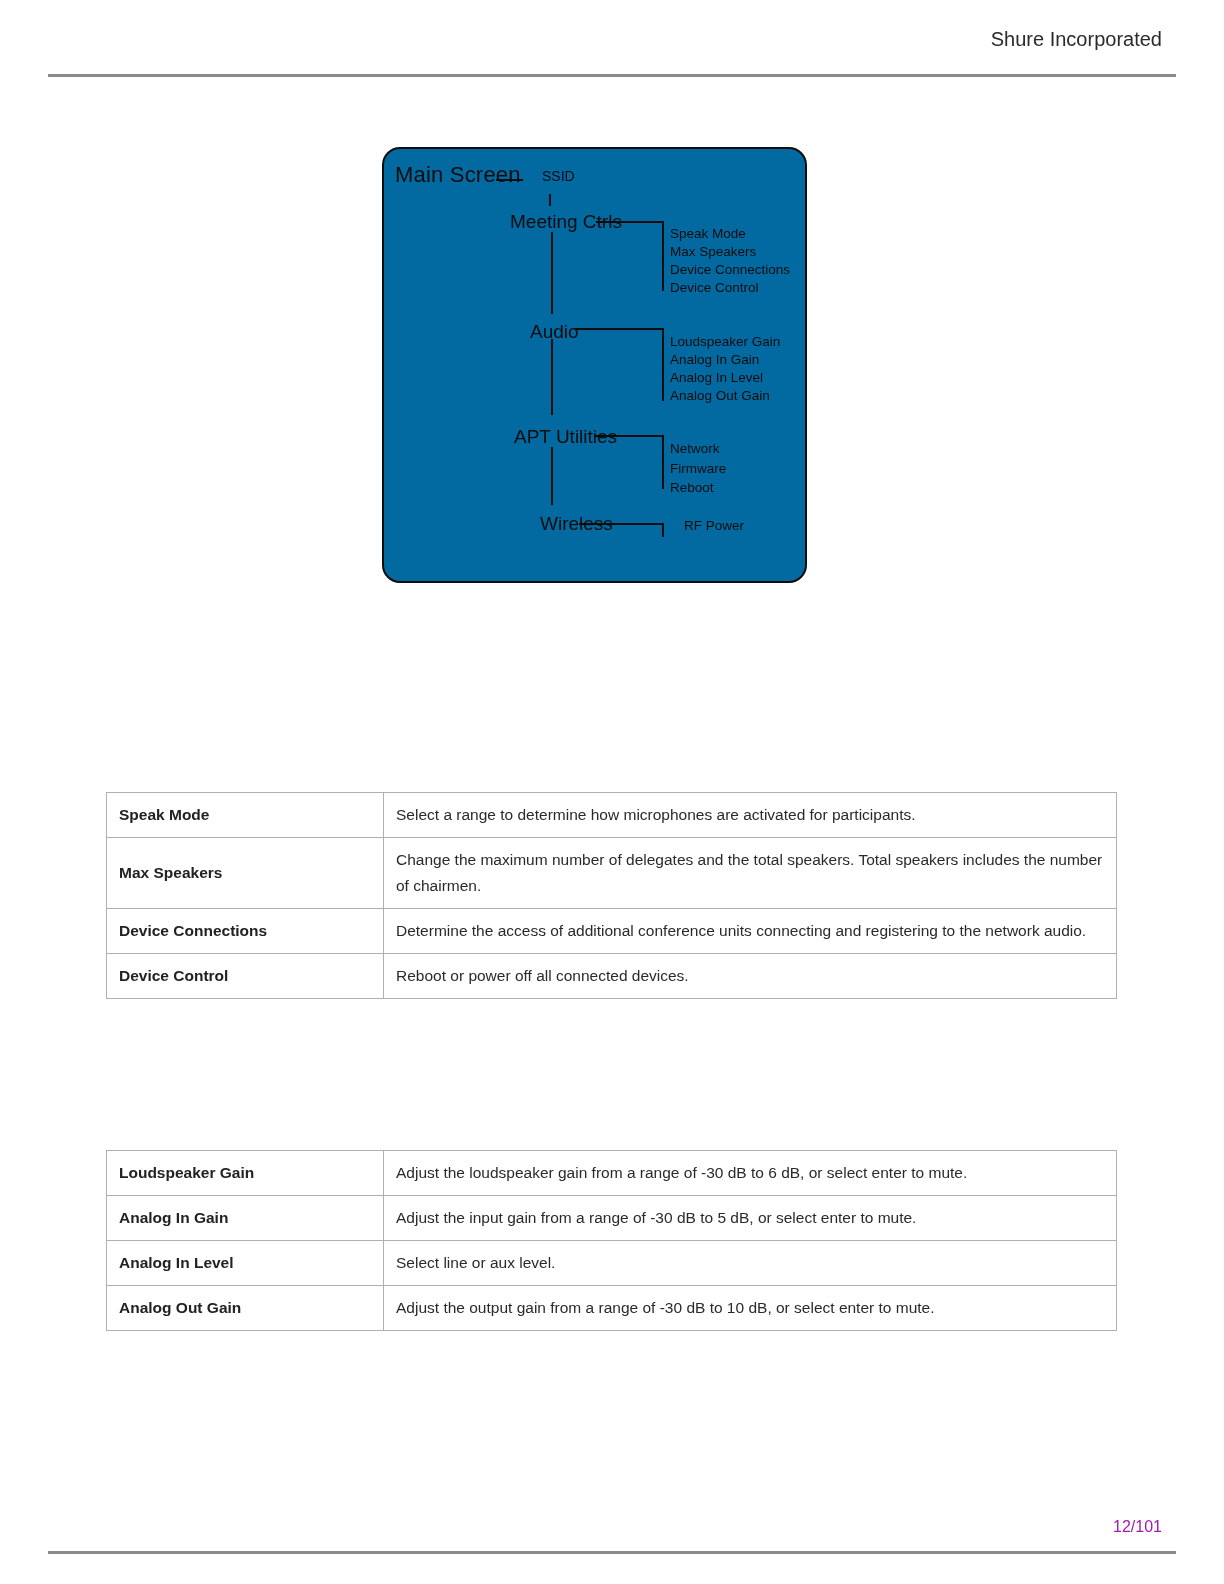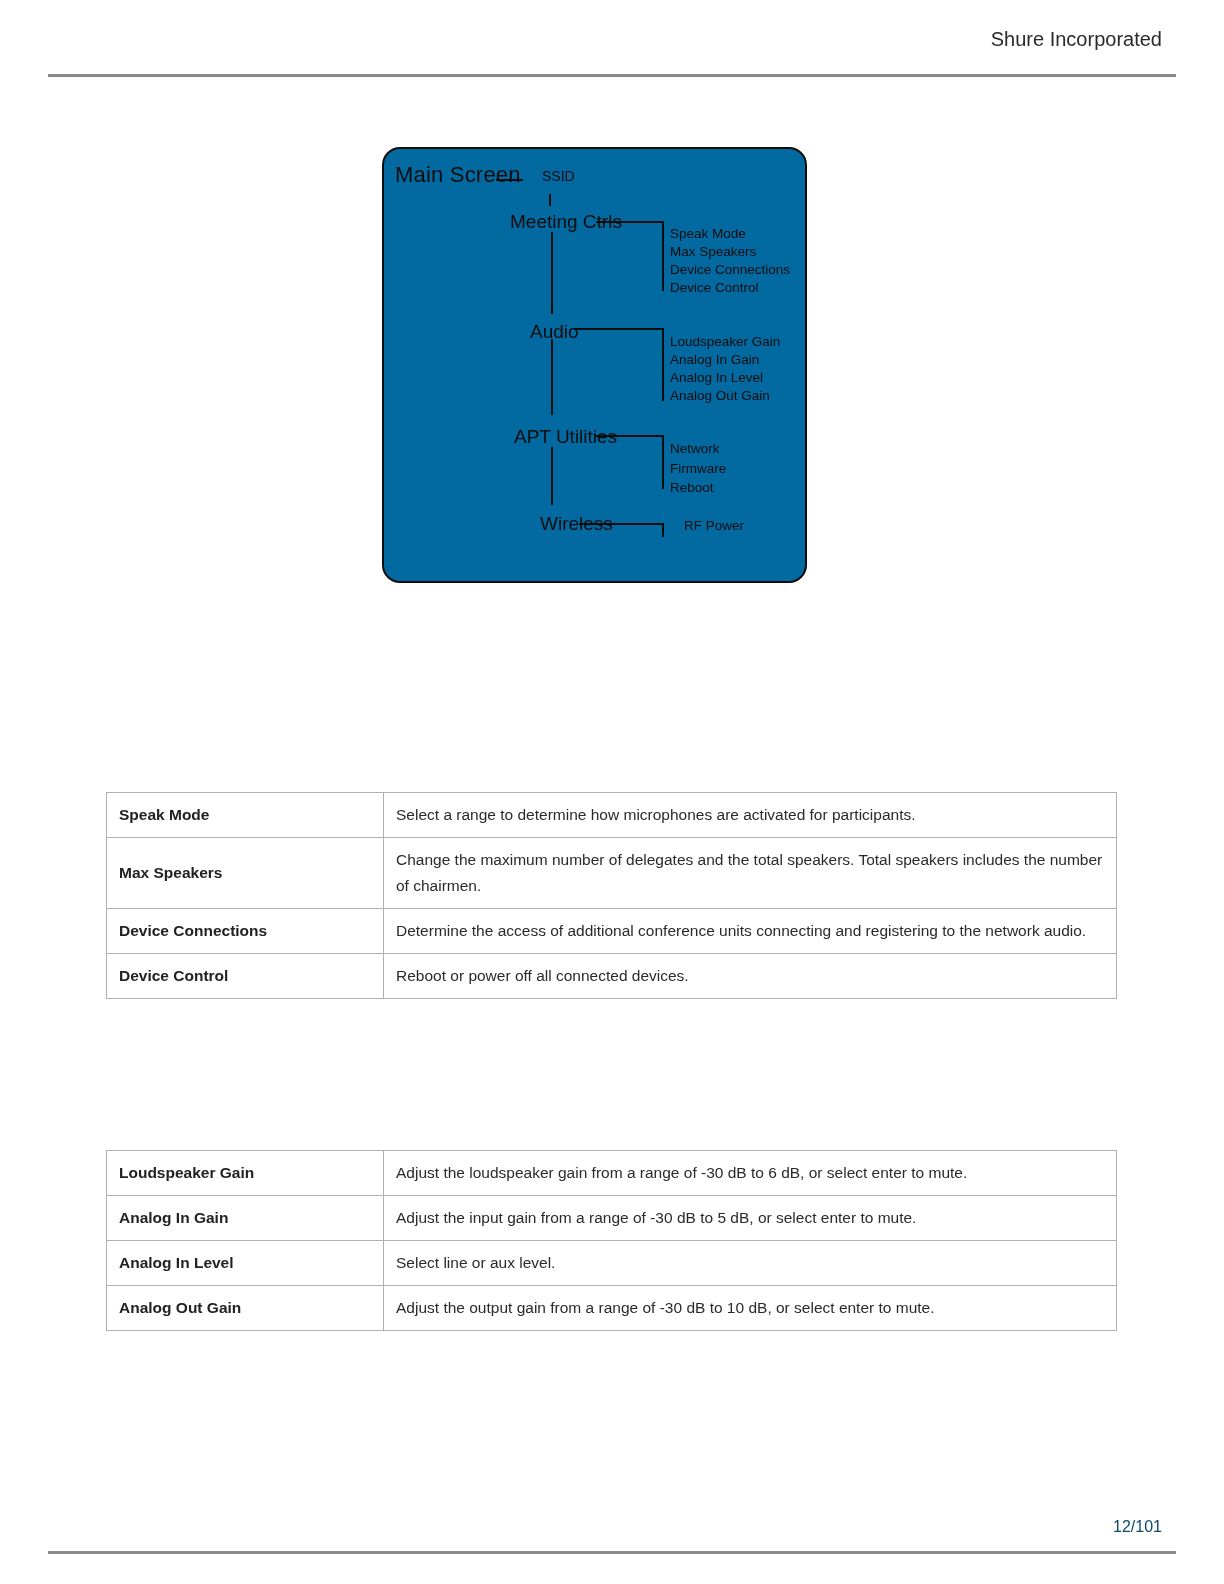--- a/index.html
+++ b/index.html
@@ -100,21 +100,21 @@
   .table-1 { top: 792px; }
   .table-2 { top: 1150px; }
   .table-2 td { height: 26px; }
 
   
   .footer-page-number {
     position: absolute;
     top: 1518px;
     right: 62px;
     font-size: 16px;
-    color: #0c4a6e;
+    color: #a21caf;
   }
   .footer-rule {
     position: absolute;
     top: 1551px;
     left: 48px;
     width: 1128px;
     height: 3px;
     background: #8a8a8a;
   }
 </style>

